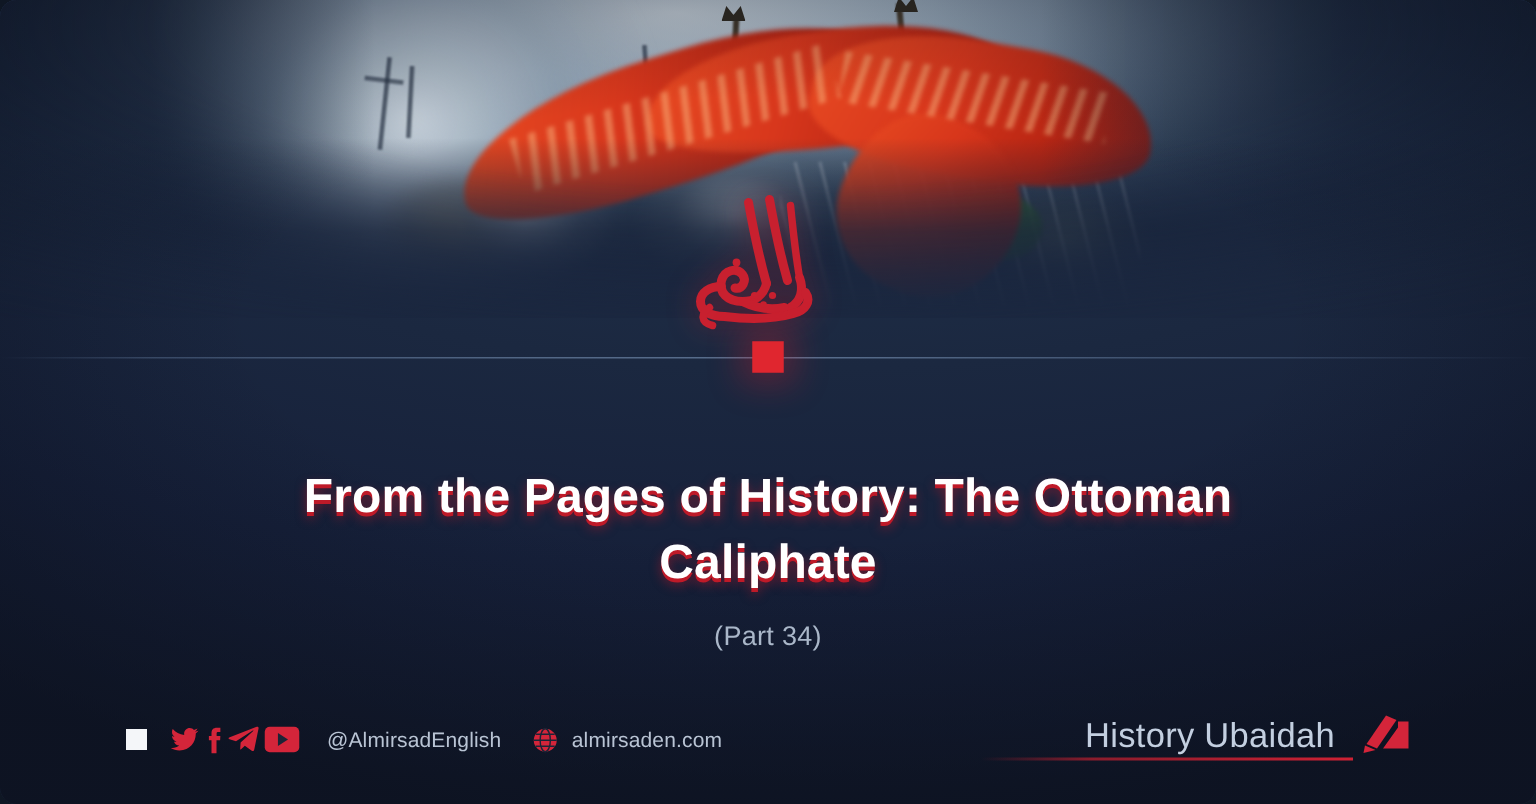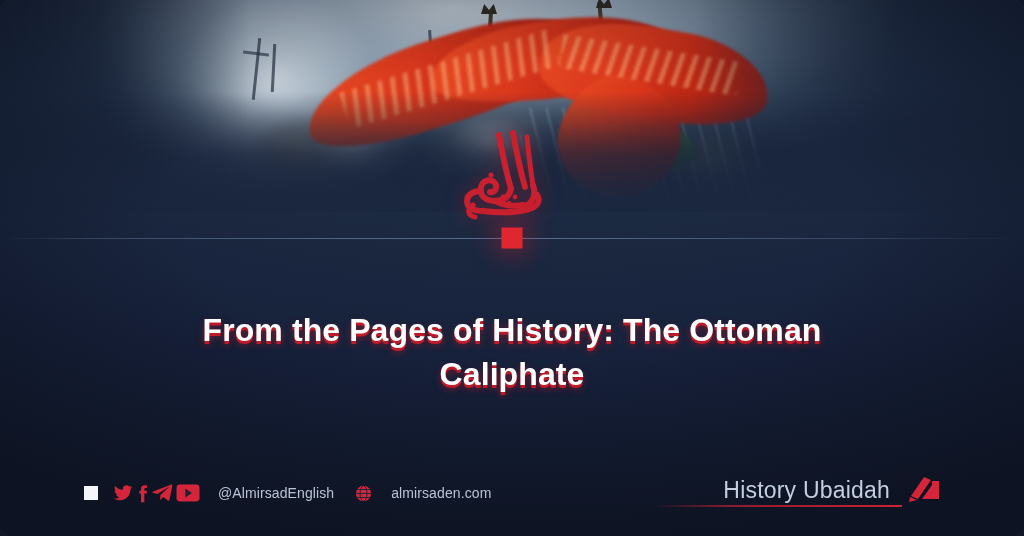--- a/index.html
+++ b/index.html
@@ -230,21 +230,20 @@
     margin-left:5px;
   }
   .social-icons svg { display:block; }
   .handle {
     margin-left:9px;
     font-size:14px; color:#b9c4d4; letter-spacing:.1px;
     white-space:nowrap;
   }
   .globe { margin-left:12px; display:block; }
   .site {
-    margin-left:10px;
     font-size:14px; color:#b9c4d4; letter-spacing:.1px;
     white-space:nowrap;
   }
 
   .signature {
     position:absolute; right:84px; bottom:30px;
     display:flex; align-items:flex-end; gap:10px;
   }
   .sig-name {
     font-size:23px; color:#c3cfe0; letter-spacing:.2px;
@@ -316,20 +315,21 @@
         <circle cx="72" cy="72" r="2.2"></circle>
       </g>
     </svg>
   </div>
 
   <div class="divider"></div>
   <div class="red-square"></div>
 
   <div class="title-wrap">
     <span class="title">From the Pages of History: The Ottoman Caliphate</span>
+    <span class="subtitle">(Part 34)</span>
   </div>
 
   <div class="footer">
 
     <div class="social">
       <div class="white-square"></div>
 
       <div class="social-icons">
         <svg width="22" height="20" viewBox="0 0 24 24" fill="#d4253a">
           <path d="M23 4.9c-.8.4-1.7.6-2.6.8.9-.6 1.6-1.4 2-2.5-.9.5-1.8.9-2.9 1.1-.8-.9-2-1.5-3.3-1.5-2.5 0-4.5 2-4.5 4.5 0 .4 0 .7.1 1C8.1 8.1 4.8 6.3 2.6 3.6c-.4.7-.6 1.4-.6 2.3 0 1.6.8 3 2 3.8-.7 0-1.4-.2-2-.6v.1c0 2.2 1.6 4 3.6 4.4-.4.1-.8.2-1.2.2-.3 0-.6 0-.8-.1.6 1.8 2.2 3.1 4.2 3.1-1.5 1.2-3.5 1.9-5.6 1.9H1c2 1.3 4.4 2 7 2 8.4 0 13-7 13-13v-.6c.9-.6 1.7-1.4 2.3-2.3z"></path>

